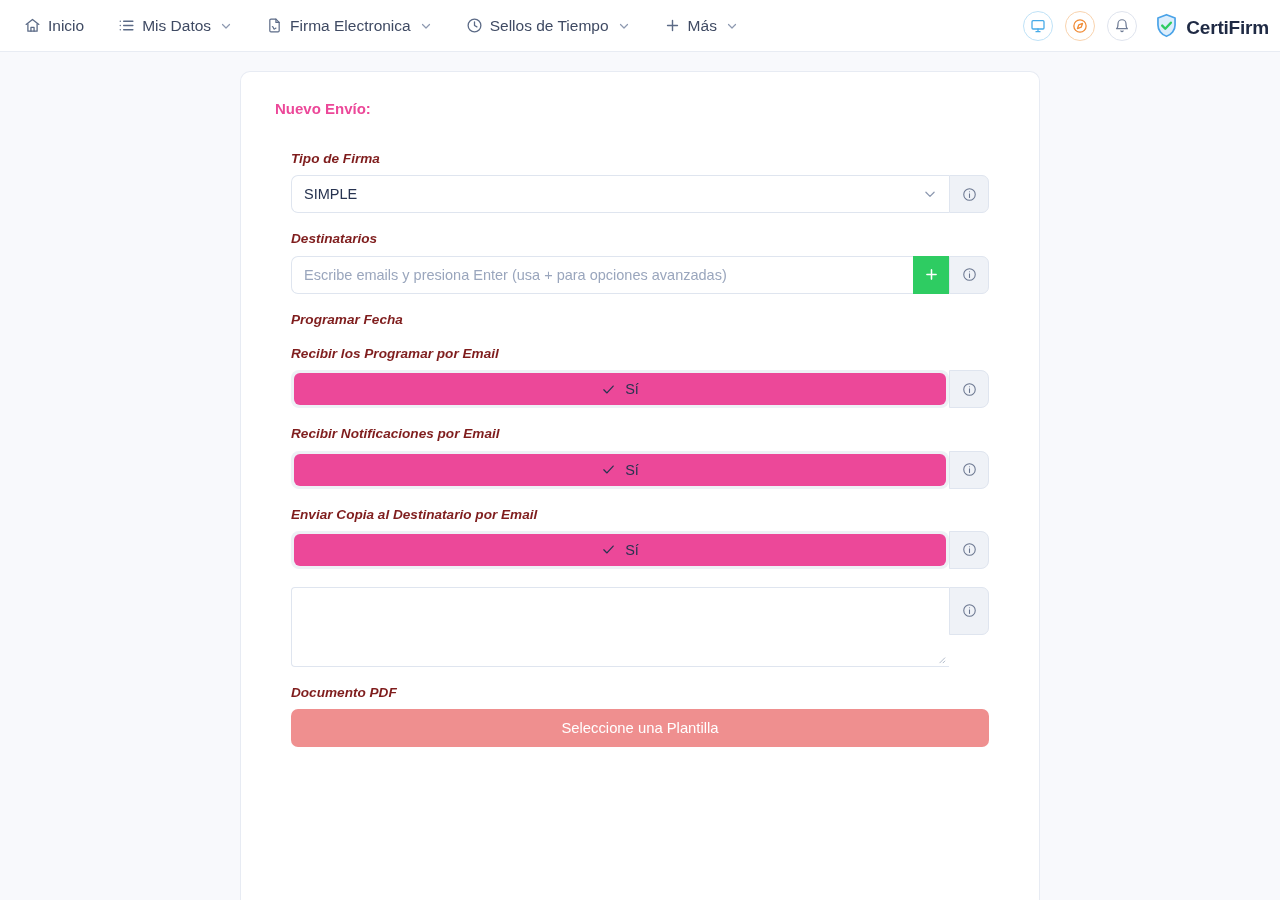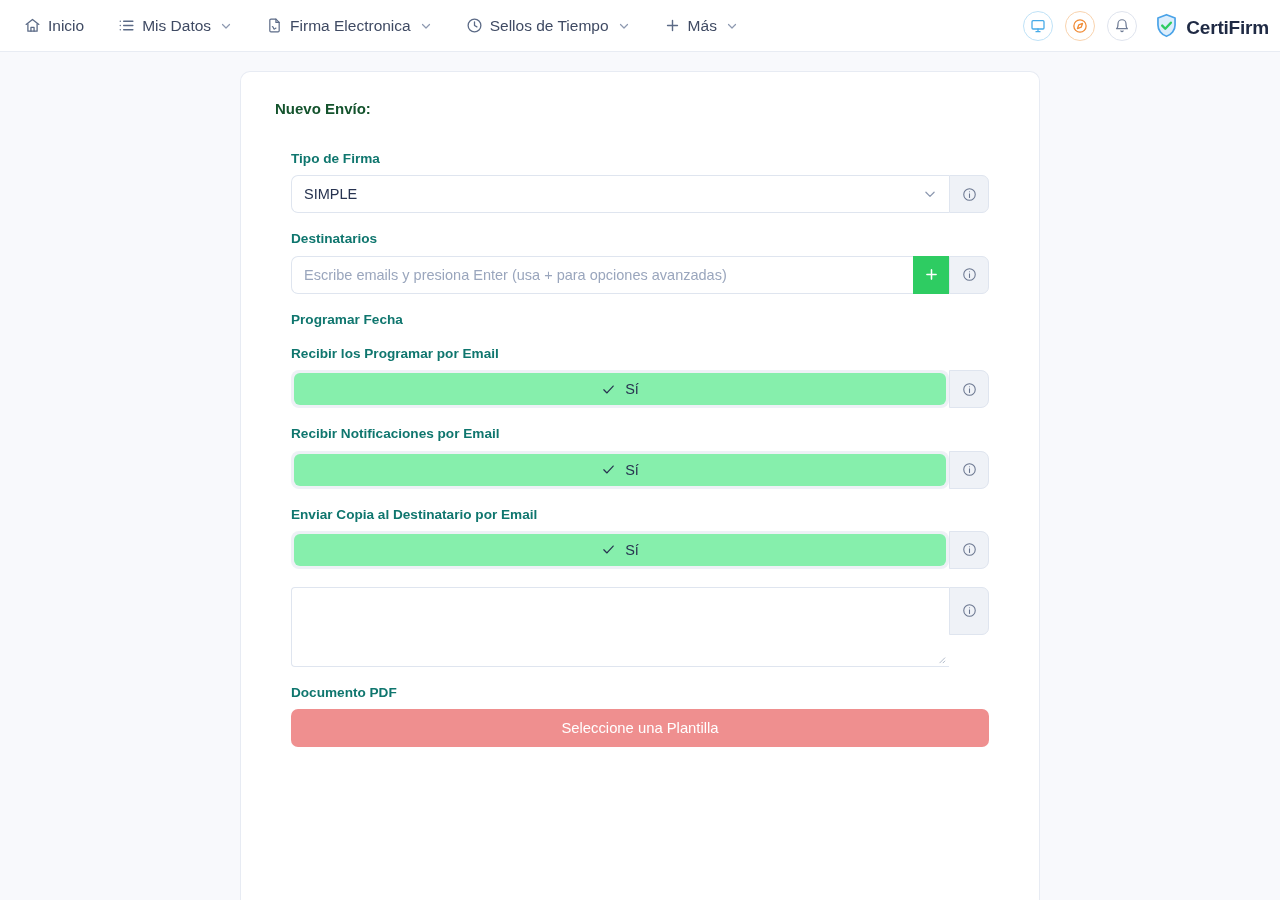--- a/index.html
+++ b/index.html
@@ -84,32 +84,33 @@
     margin-top: 19px;
     background: #ffffff;
     border: 1px solid #e7ebf3;
     border-bottom: none;
     border-radius: 10px 10px 0 0;
     padding: 22px 34px 0 34px;
   }
   .card-title {
     font-size: 15px;
     font-weight: 700;
-    color: #14532d;
+    color: #ec4899;
     margin: 6px 0 34px 0;
   }
 
   
   .field { margin-bottom: 18px; padding: 0 16px; }
   .field-label {
     font-size: 13.6px;
     font-weight: 700;
-    color: #0f766e;
+    color: #7f1d1d;
     margin-bottom: 8px;
     line-height: 1.2;
+    font-style: italic;
   }
   .control-row { display: flex; align-items: stretch; }
 
   .ctrl {
     flex: 1 1 auto;
     height: 38px;
     background: #ffffff;
     border: 1px solid #dfe5ef;
     border-radius: 7px;
     display: flex;
@@ -153,21 +154,21 @@
   .bool-wrap {
     flex: 1 1 auto;
     background: #eef1f6;
     border-radius: 8px;
     padding: 3px;
     display: flex;
   }
   .bool-inner {
     flex: 1 1 auto;
     height: 32px;
-    background: #86efac;
+    background: #ec4899;
     border-radius: 6px;
     display: flex;
     align-items: center;
     justify-content: center;
     gap: 9px;
     font-size: 14.5px;
     color: #273350;
     cursor: pointer;
   }
   .bool-check { display: flex; color: #273350; }

